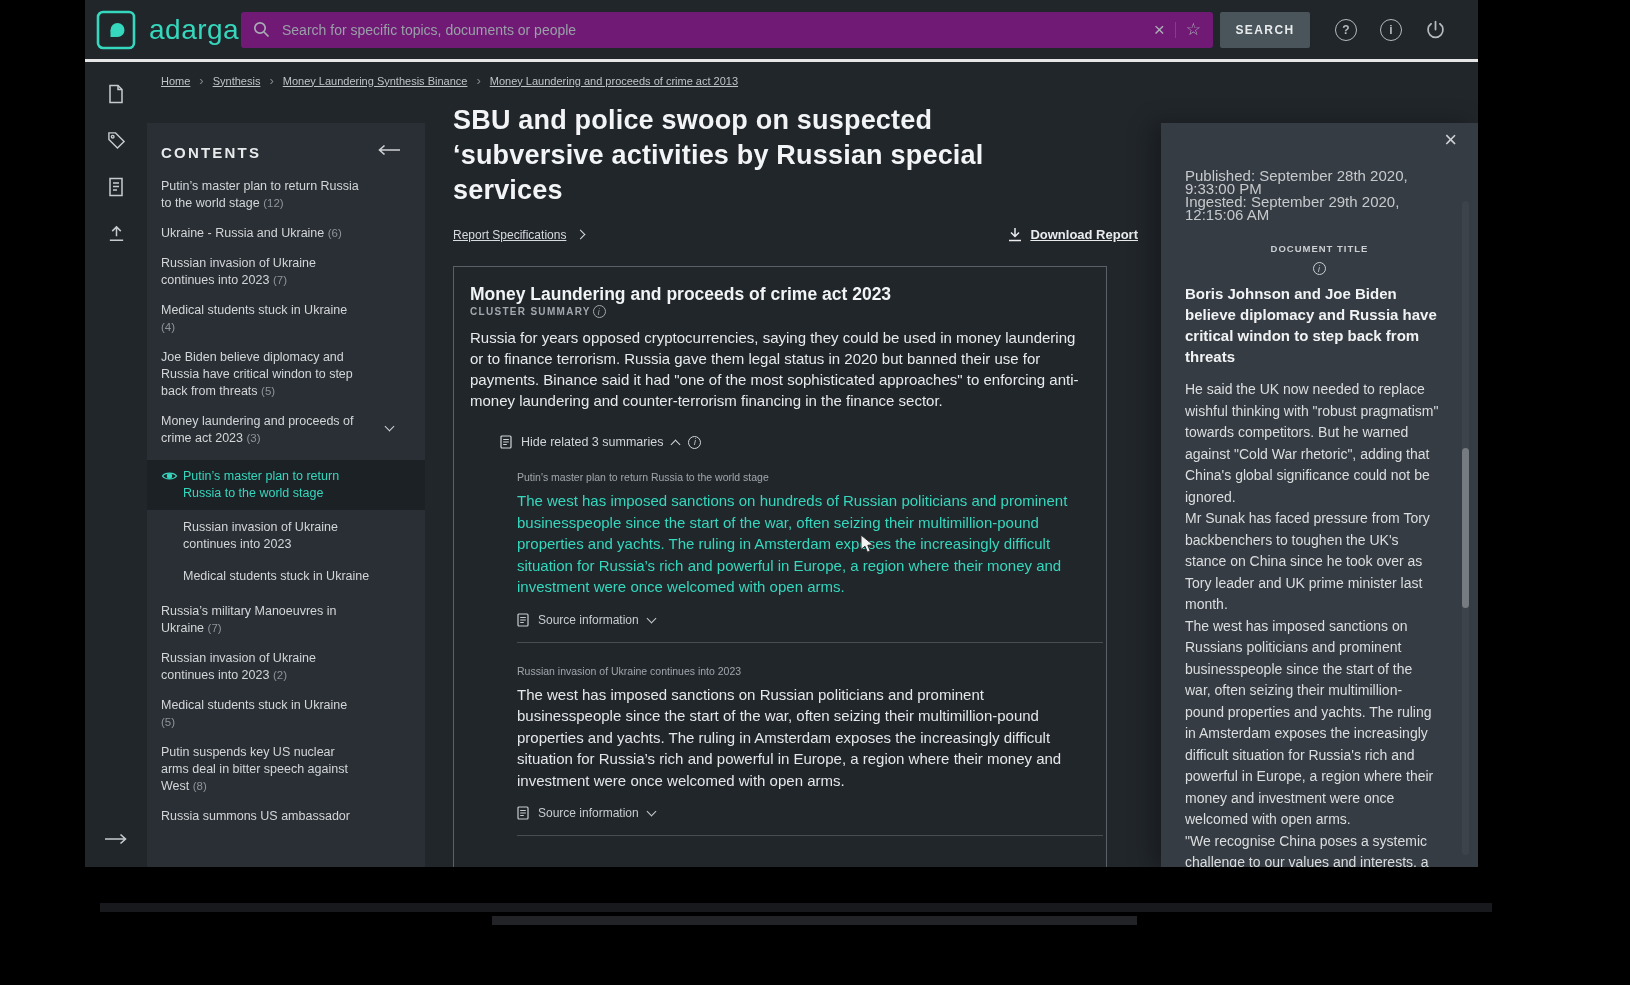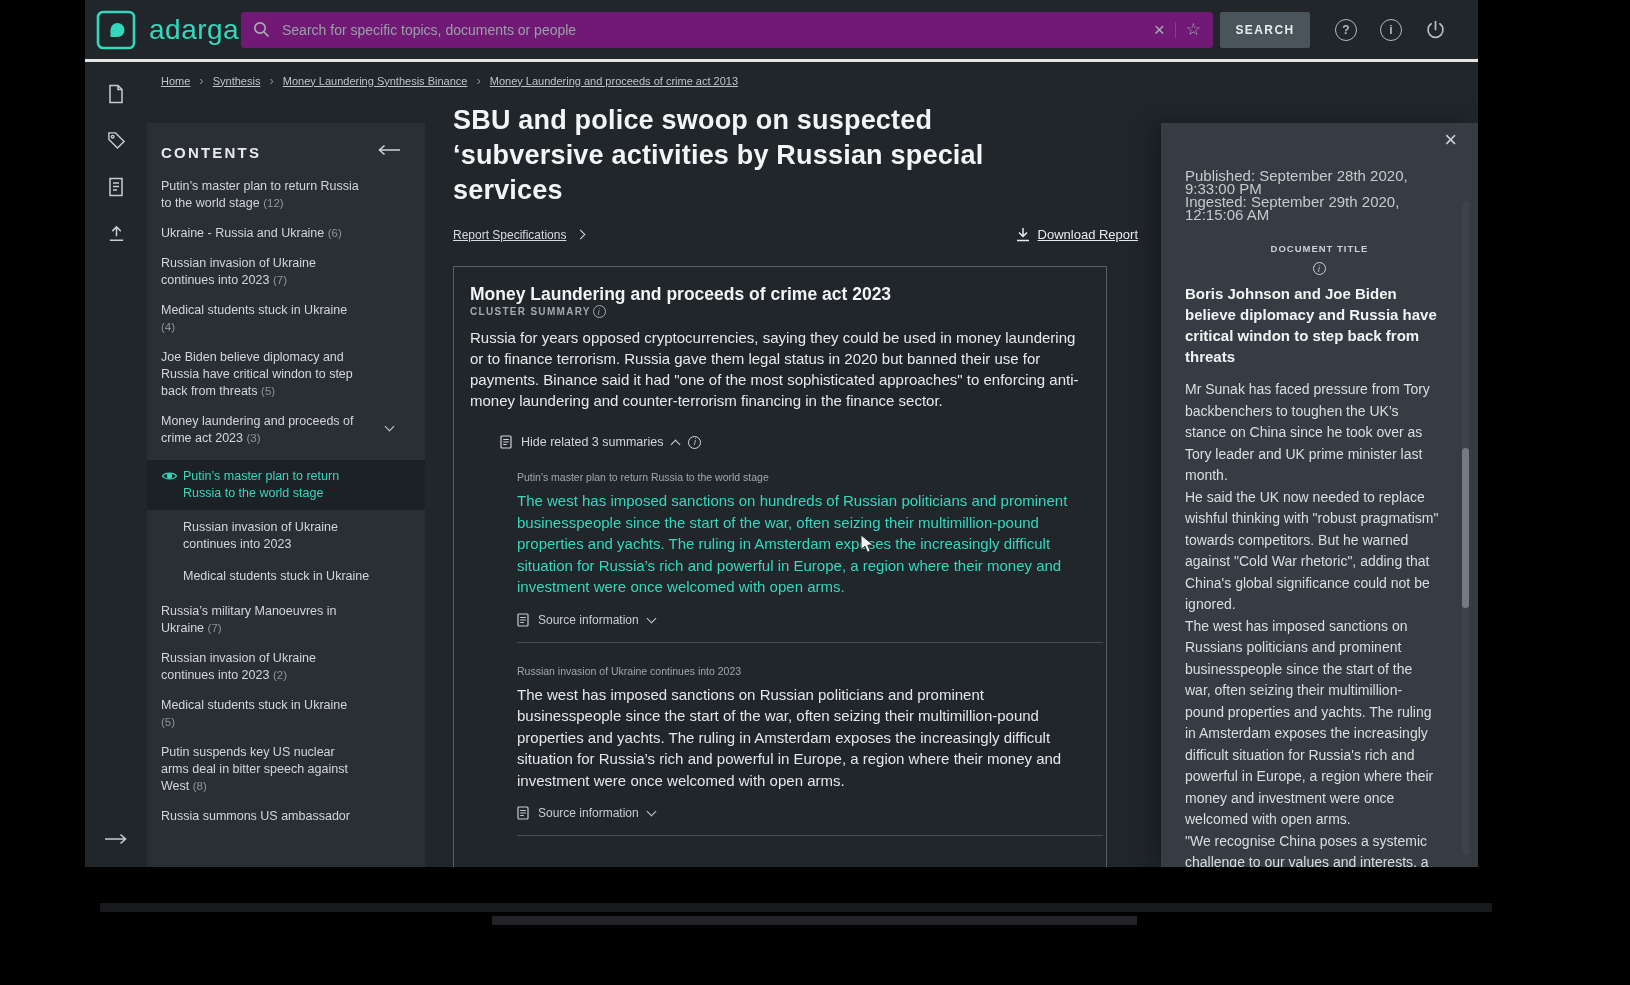--- a/index.html
+++ b/index.html
@@ -92,21 +92,21 @@
   ul.subtoc li.selected{background:#1c2126;color:var(--teal);padding-top:8px;padding-bottom:8px;}
   .eye{position:absolute;left:14px;top:10px;display:flex;color:var(--teal);}
   
   .main{position:absolute;left:368px;top:62px;width:685px;bottom:0;overflow:hidden;}
   .page-title{
     margin:41px 0 0;width:620px;font-size:27px;line-height:35px;font-weight:700;
     color:#f3f4f6;letter-spacing:.2px;
   }
   .report-row{margin-top:19px;width:685px;display:flex;justify-content:space-between;align-items:center;}
   .spec{display:flex;align-items:center;gap:11px;font-size:12px;color:#d8dbde;cursor:pointer;text-decoration:underline;}
-  .download{display:flex;align-items:center;gap:8px;font-size:13px;color:#e9ebed;cursor:pointer;}
+  .download{display:flex;align-items:center;gap:8px;font-size:13px;color:#e9ebed;cursor:pointer;font-weight:bold;}
   .dl-text{text-decoration:underline;}
   .card{margin-top:24px;width:654px;border:1px solid #5a6067;padding:17px 16px 40px;}
   .card h2{margin:0;font-size:17.5px;font-weight:700;color:var(--bright);}
   .cluster-label-row{
     display:flex;align-items:center;gap:2px;
     font-size:10px;font-weight:700;letter-spacing:1.3px;color:#a2a8ae;
   }
   .info-dot{
     display:inline-flex;width:13px;height:13px;border:1px solid currentColor;border-radius:50%;
     align-items:center;justify-content:center;font-size:8.5px;font-style:italic;
@@ -401,22 +401,22 @@
     </div>
 
     <div class="doc-label-row">
       <span>DOCUMENT TITLE</span>
       <span class="info-dot">i</span>
     </div>
 
     <h3 class="doc-title">Boris Johnson and Joe Biden believe diplomacy and Russia have critical windon to step back from threats</h3>
 
     <div class="doc-body">
+      <p>He said the UK now needed to replace wishful thinking with "robust pragmatism" towards competitors. But he warned against "Cold War rhetoric", adding that China's global significance could not be ignored.</p>
       <p>Mr Sunak has faced pressure from Tory backbenchers to toughen the UK's stance on China since he took over as Tory leader and UK prime minister last month.</p>
-      <p>He said the UK now needed to replace wishful thinking with "robust pragmatism" towards competitors. But he warned against "Cold War rhetoric", adding that China's global significance could not be ignored.</p>
       <p>The west has imposed sanctions on Russians politicians and prominent businesspeople since the start of the war, often seizing their multimillion-pound properties and yachts. The ruling in Amsterdam exposes the increasingly difficult situation for Russia's rich and powerful in Europe, a region where their money and investment were once welcomed with open arms.</p>
       <p>"We recognise China poses a systemic challenge to our values and interests, a challenge that grows more acute as it moves towards even greater authoritarianism." he said.</p>
     </div>
 
     <div class="scroll-track">
       <div class="scroll-thumb"></div>
     </div>
   </aside>
 
   <svg class="cursor" width="18" height="20" viewBox="0 0 18 20">

